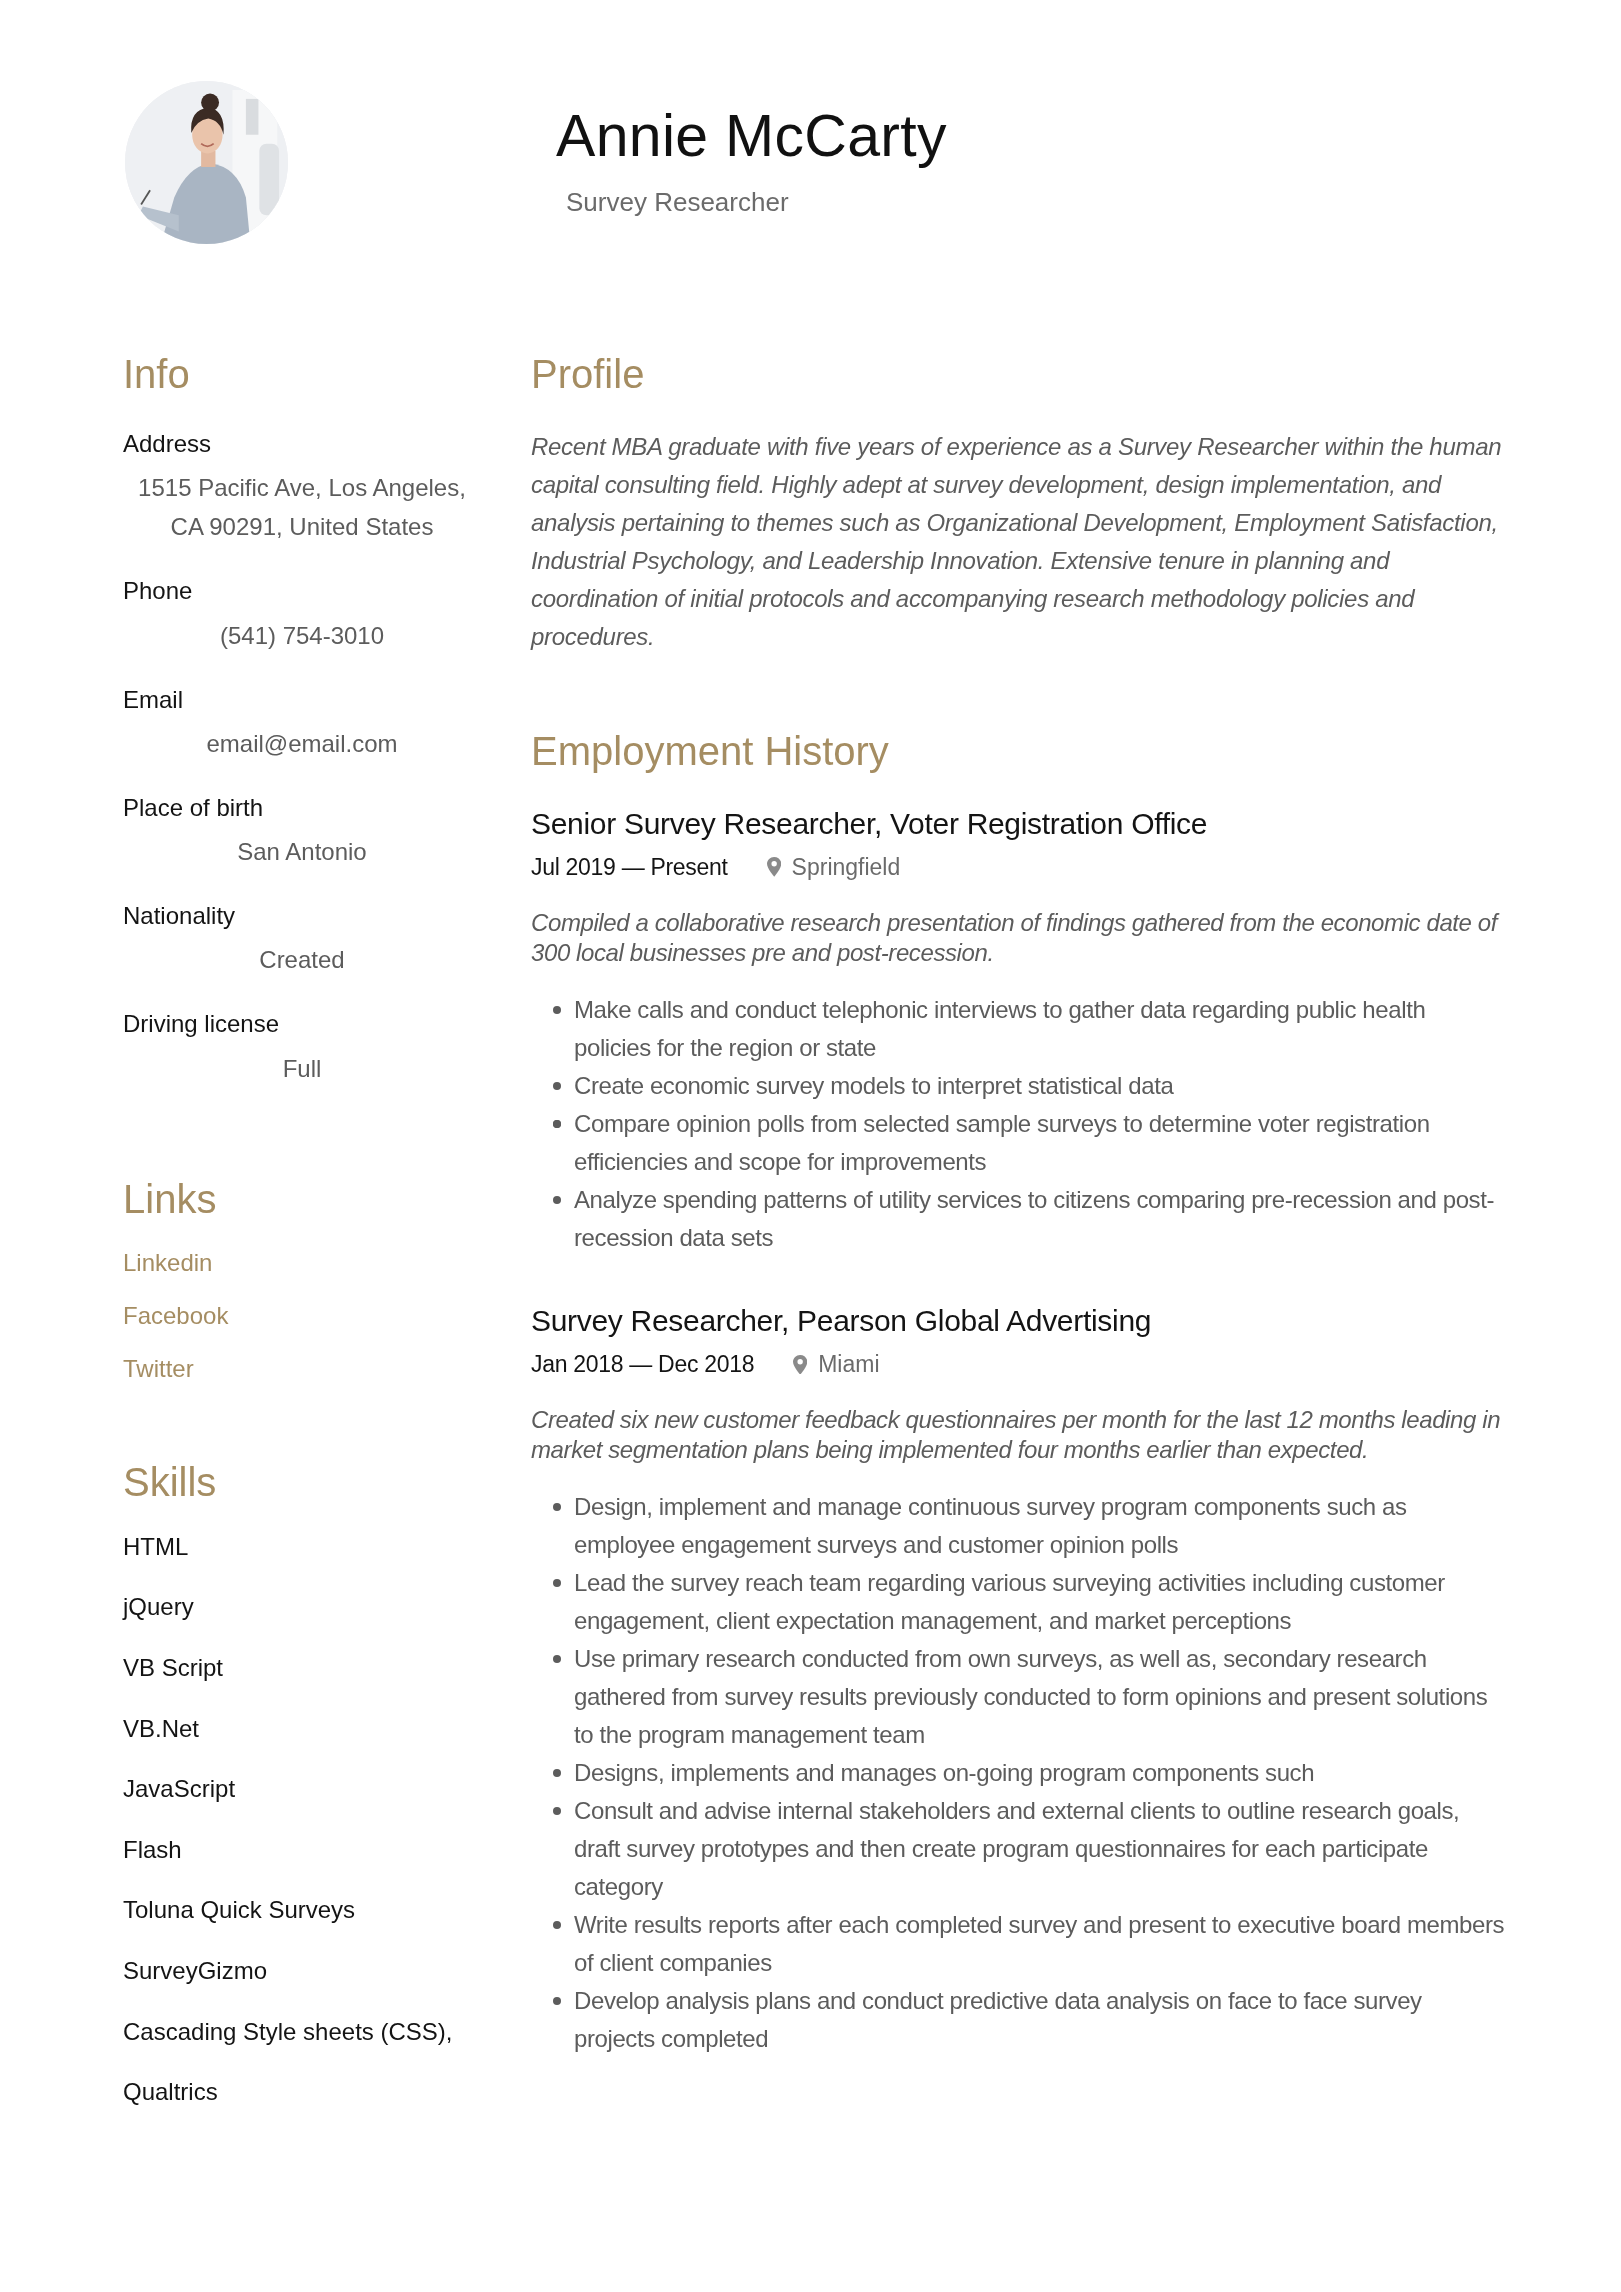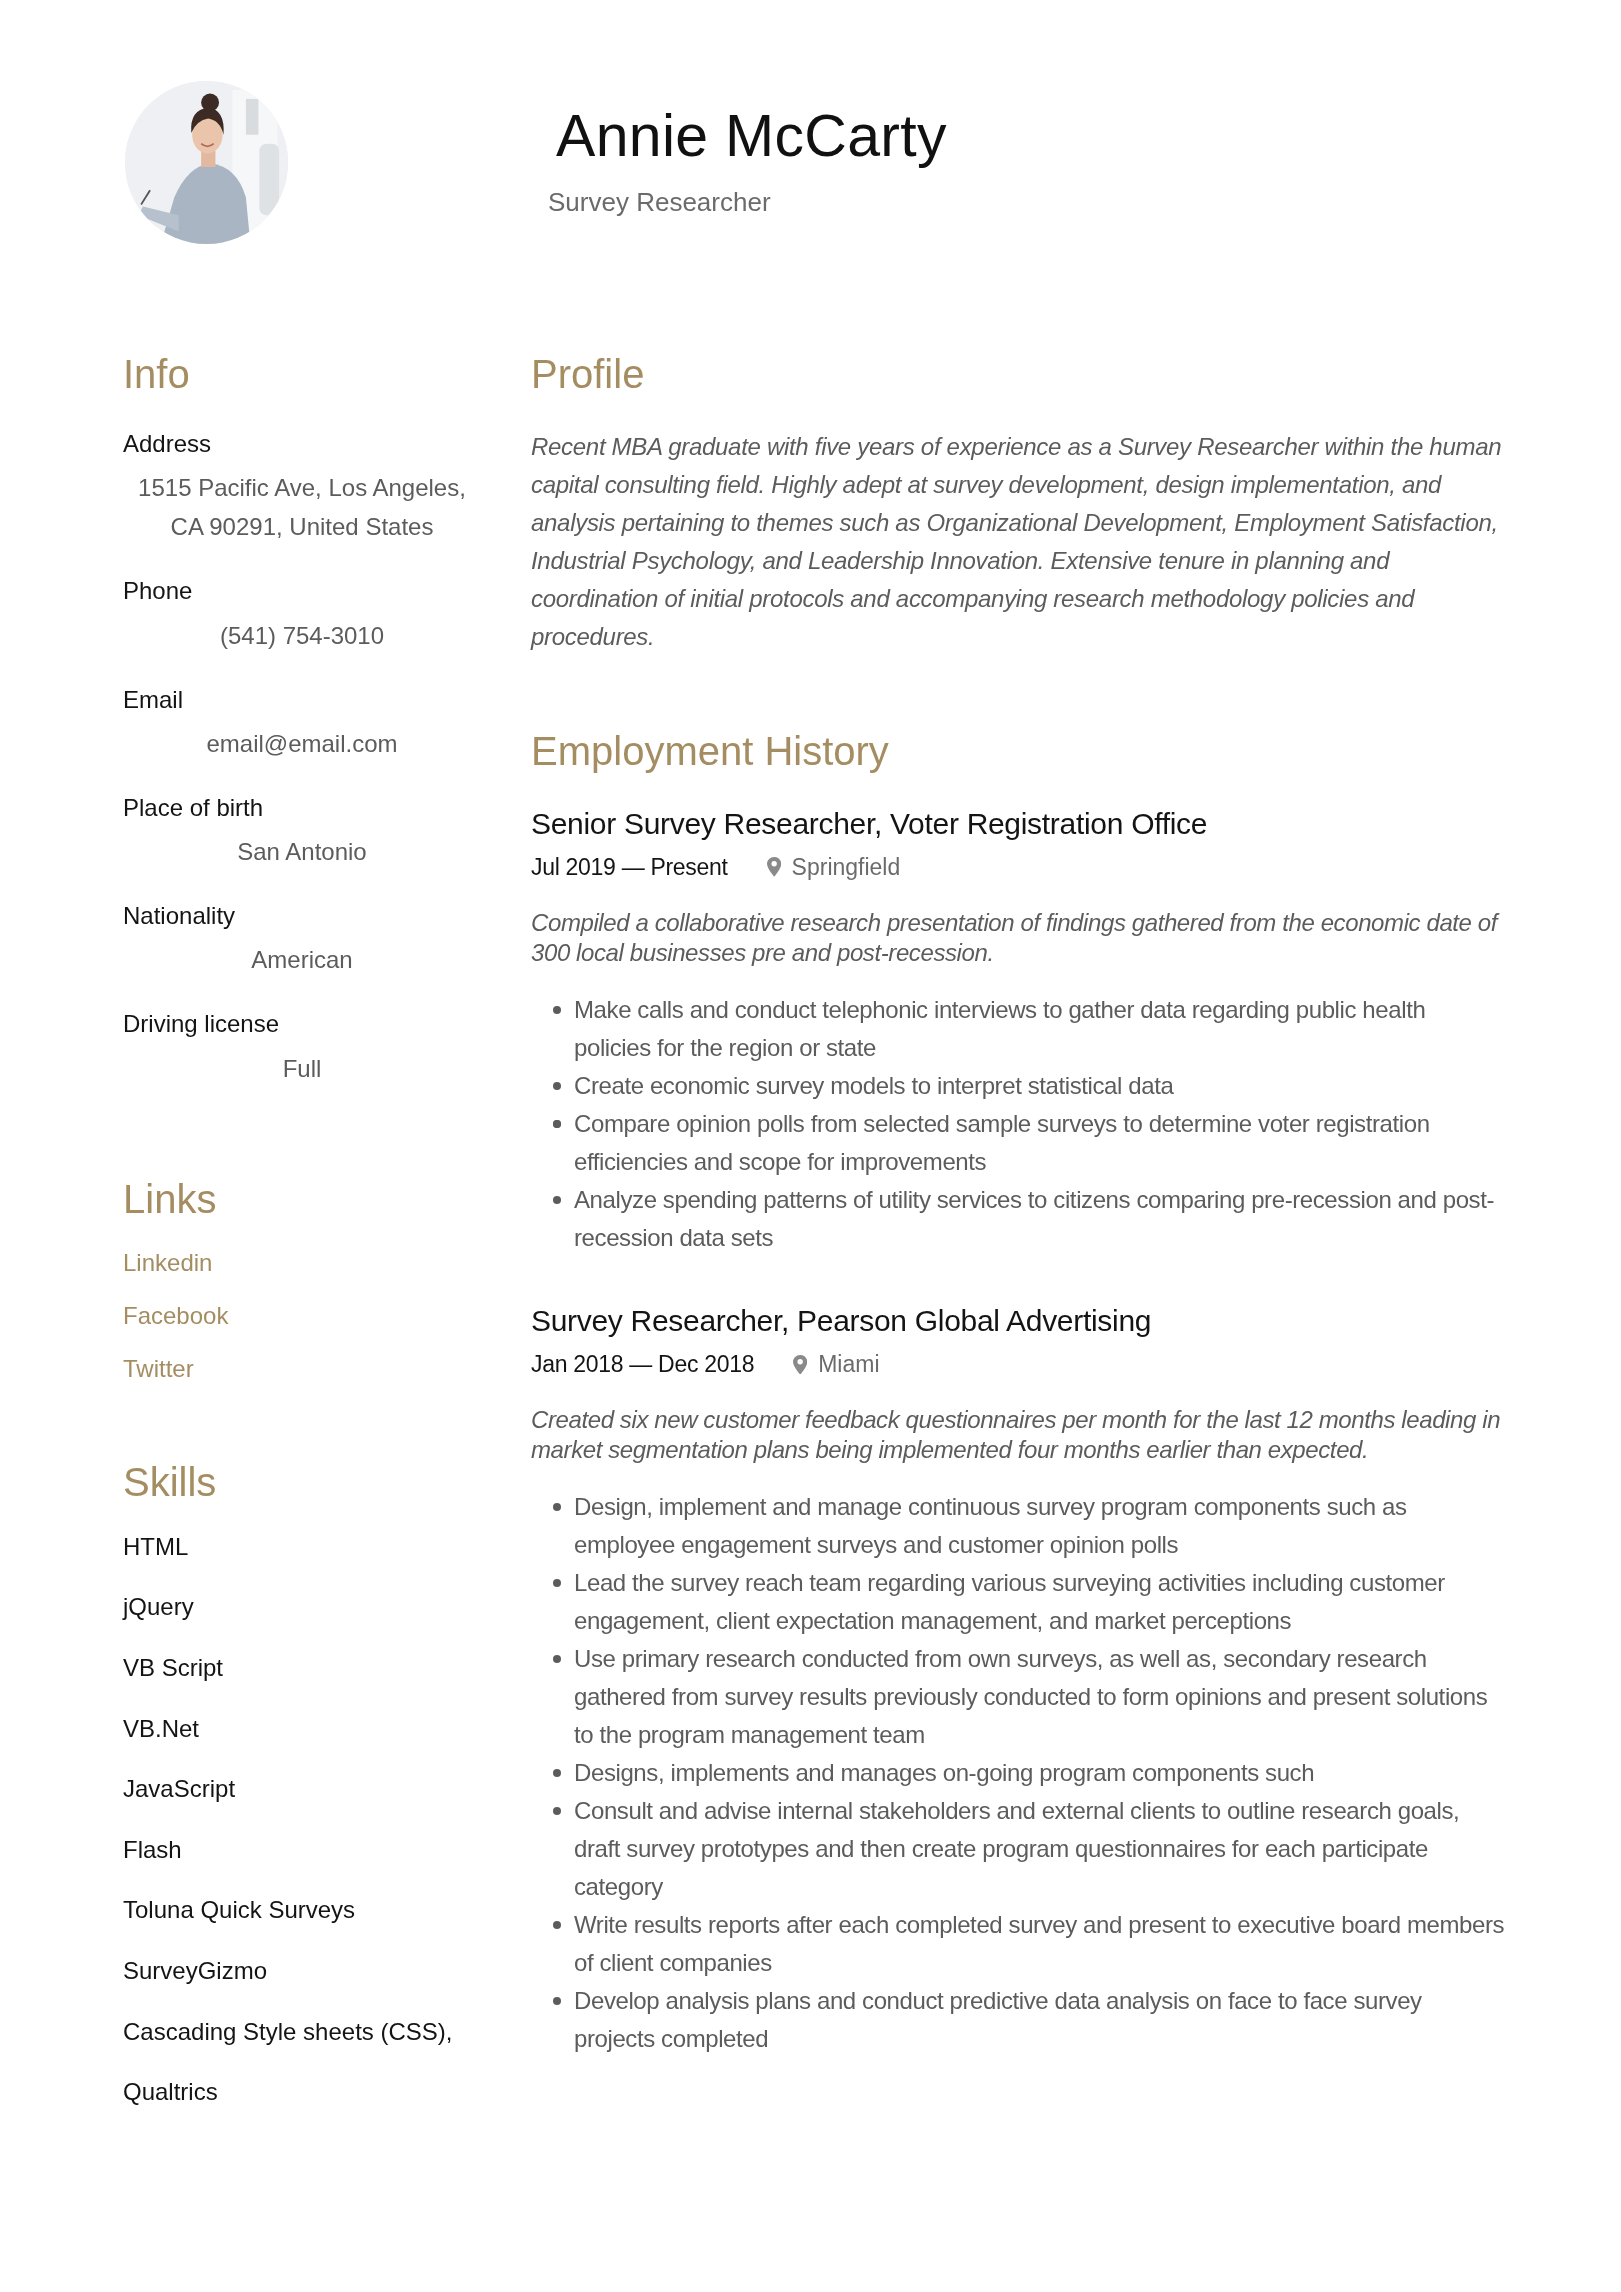--- a/index.html
+++ b/index.html
@@ -19,21 +19,21 @@
     overflow: hidden;
     background: #eef0f2;
   }
   .photo svg { width: 100%; height: 100%; display: block; }
   .name {
     left: 556px; top: 100px;
     font-size: 59px; line-height: 72px; color: #111; font-weight: normal;
     letter-spacing: 0.3px;
   }
   .subtitle {
-    left: 548px; top: 184px;
+    left: 566px; top: 184px;
     font-size: 26px; line-height: 36px; color: #6b6b6b;
   }
 
   
   .section-heading {
     font-size: 40px; line-height: 50px; color: #a58d62; font-weight: normal;
   }
 
   
   .sidebar { left: 123px; top: 349px; width: 358px; }
@@ -126,21 +126,21 @@
     <div class="info-item">
       <div class="info-label">Email</div>
       <div class="info-value">email@email.com</div>
     </div>
     <div class="info-item">
       <div class="info-label">Place of birth</div>
       <div class="info-value">San Antonio</div>
     </div>
     <div class="info-item">
       <div class="info-label">Nationality</div>
-      <div class="info-value">American</div>
+      <div class="info-value">Created</div>
     </div>
     <div class="info-item">
       <div class="info-label">Driving license</div>
       <div class="info-value">Full</div>
     </div>
   </section>
 
   <section class="links-block">
     <h2 class="section-heading">Links</h2>
     <a class="link">Linkedin</a>

